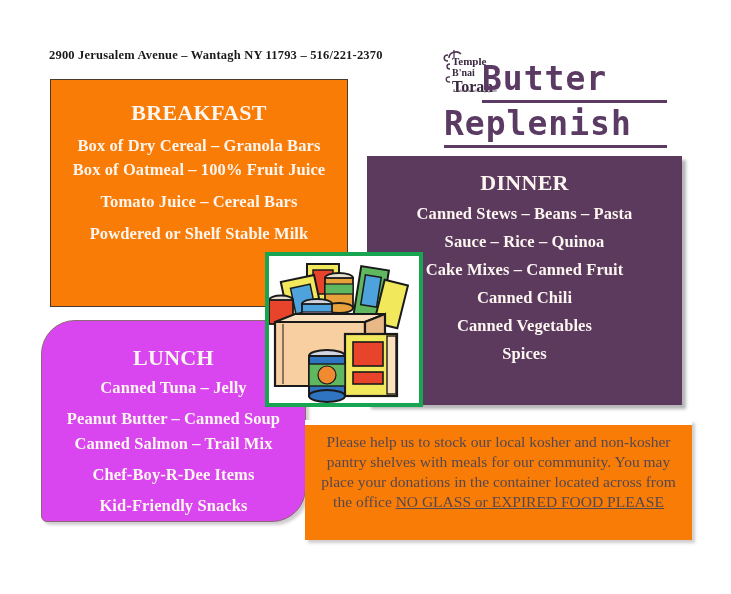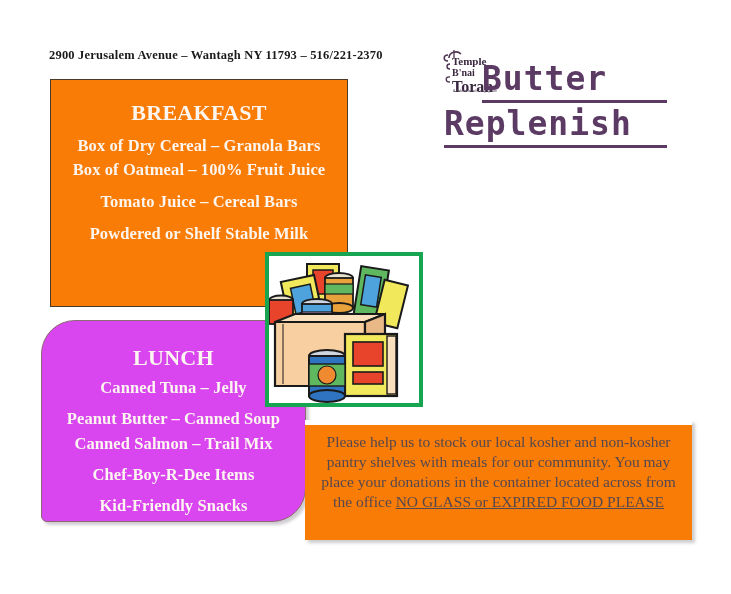--- a/index.html
+++ b/index.html
@@ -210,20 +210,29 @@
   </div>
 
   <div class="card" id="breakfast">
     <div class="card-title">BREAKFAST</div>
     <div class="card-line">Box of Dry Cereal – Granola Bars</div>
     <div class="card-line">Box of Oatmeal  – 100% Fruit Juice</div>
     <div class="card-line gap">Tomato Juice – Cereal Bars</div>
     <div class="card-line gap">Powdered or Shelf Stable Milk</div>
   </div>
 
+  <div class="card" id="dinner">
+    <div class="card-title">DINNER</div>
+    <div class="card-line">Canned Stews – Beans – Pasta</div>
+    <div class="card-line">Sauce – Rice – Quinoa</div>
+    <div class="card-line">Cake Mixes – Canned Fruit</div>
+    <div class="card-line">Canned Chili</div>
+    <div class="card-line">Canned Vegetables</div>
+    <div class="card-line">Spices</div>
+  </div>
 
   <div class="card" id="lunch">
     <div class="card-title">LUNCH</div>
     <div class="card-line">Canned Tuna – Jelly</div>
     <div class="card-line gap">Peanut Butter – Canned Soup</div>
     <div class="card-line">Canned Salmon – Trail Mix</div>
     <div class="card-line gap">Chef-Boy-R-Dee Items</div>
     <div class="card-line gap">Kid-Friendly Snacks</div>
   </div>
 

